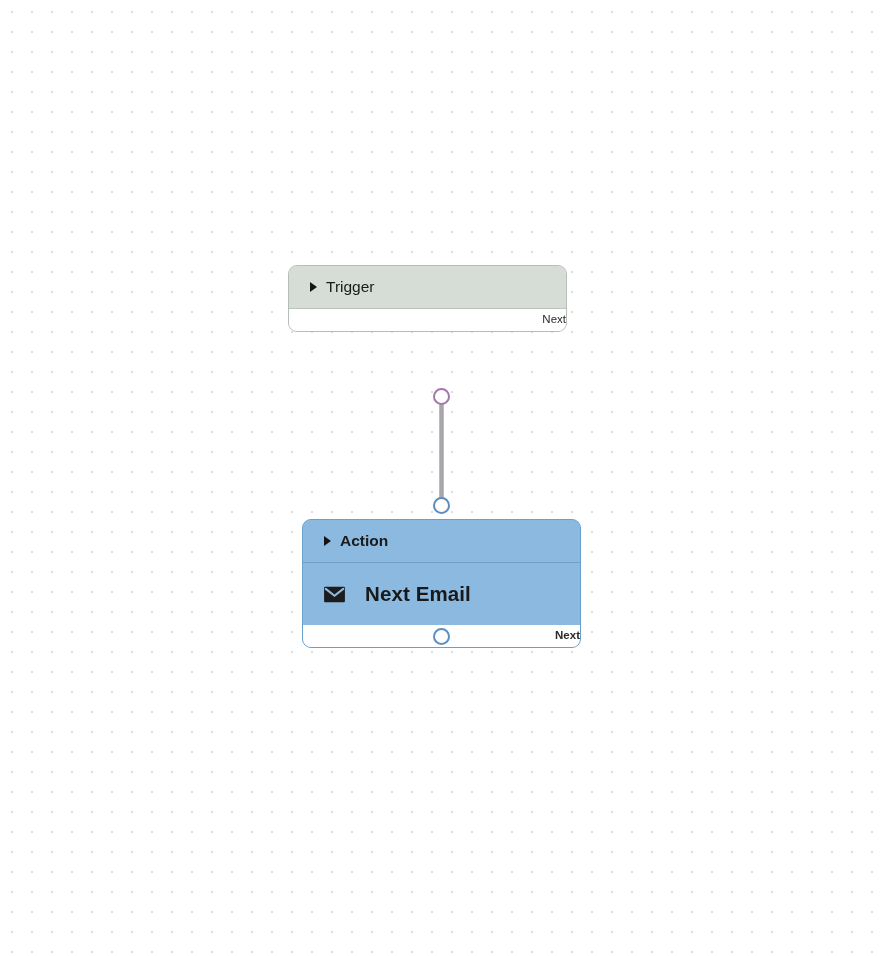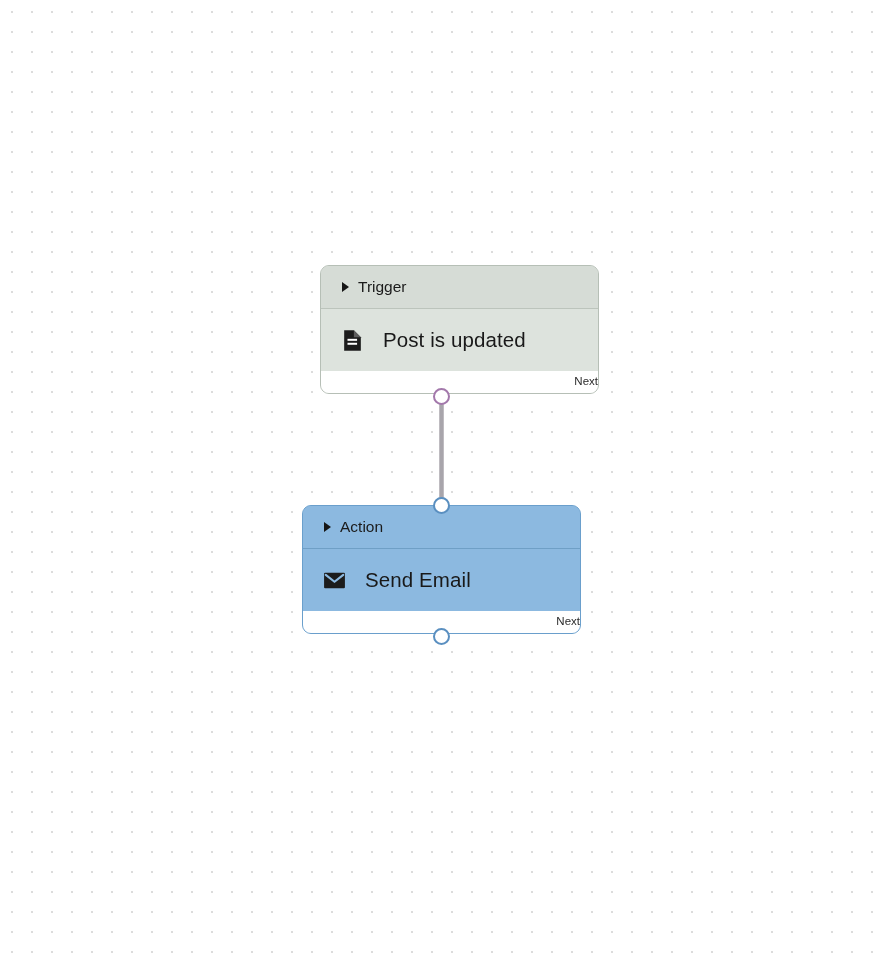--- a/index.html
+++ b/index.html
@@ -96,37 +96,38 @@
   .node-footer-label {
     font-size: 11.5px;
     color: #2a2a2a;
     line-height: 20px;
     display: block;
     text-align: right;
   }
 
   
   #node-trigger {
-    left: 320px;
+    left: 288px;
     top: 265px;
     border: 1.5px solid #b6bfb6;
     background: #dde3dd;
   }
   #node-trigger .node-header {
     background: #d6dcd6;
     border-bottom: 1px solid #bcc4bc;
   }
   #node-trigger .node-body { background: #dde3dd; }
 
   
   #node-action {
     left: 302px;
-    top: 505px;
+    top: 519px;
     border: 1.6px solid #6a9fcc;
     background: #8cb9e0;
+    font-weight: bold;
   }
   #node-action .node-header {
     background: #8cb9e0;
     border-bottom: 1.5px solid #6f9fc6;
   }
   #node-action .node-body { background: #8cb9e0; }
 
   
   .port {
     position: absolute;
@@ -147,29 +148,20 @@
     <line x1="441.5" y1="396" x2="441.5" y2="506" stroke="#a8a5ab" stroke-width="4.5"></line>
   </svg>
 
   <div class="node" id="node-trigger">
 
     <div class="node-header">
       <span class="disclosure-triangle"></span>
       <span>Trigger</span>
     </div>
 
-    <div class="node-body">
-      <svg class="node-icon" viewBox="0 0 24 24" fill="#1c1c1c">
-        <path d="M4 2.2h9.3L20 8.9V21.8H4z"></path>
-        <path d="M13.3 2.2 20 8.9h-6.7z" fill="#5d5d5d"></path>
-        <rect x="7.2" y="10.4" width="9.2" height="1.9" fill="#ffffff"></rect>
-        <rect x="7.2" y="14.2" width="9.2" height="1.9" fill="#ffffff"></rect>
-      </svg>
-      <span class="node-title">Post is updated</span>
-    </div>
 
     <div class="node-footer">
       <span class="node-footer-label">Next</span>
     </div>
 
   </div>
 
   <div class="port port-purple" style="left:433px; top:388px;"></div>
 
   <div class="node" id="node-action">
@@ -177,21 +169,21 @@
     <div class="node-header">
       <span class="disclosure-triangle"></span>
       <span>Action</span>
     </div>
 
     <div class="node-body">
       <svg class="node-icon" viewBox="0 0 24 24">
         <rect x="2" y="4.5" width="20" height="15" rx="1" fill="#1c1c1c"></rect>
         <path d="M3.6 6.6 12 13.2l8.4-6.6" fill="none" stroke="#8cb9e0" stroke-width="2.1" stroke-linecap="round" stroke-linejoin="round"></path>
       </svg>
-      <span class="node-title">Send Email</span>
+      <span class="node-title">Next Email</span>
     </div>
 
     <div class="node-footer">
       <span class="node-footer-label">Next</span>
     </div>
 
   </div>
 
   <div class="port port-blue" style="left:433px; top:497px;"></div>
 

